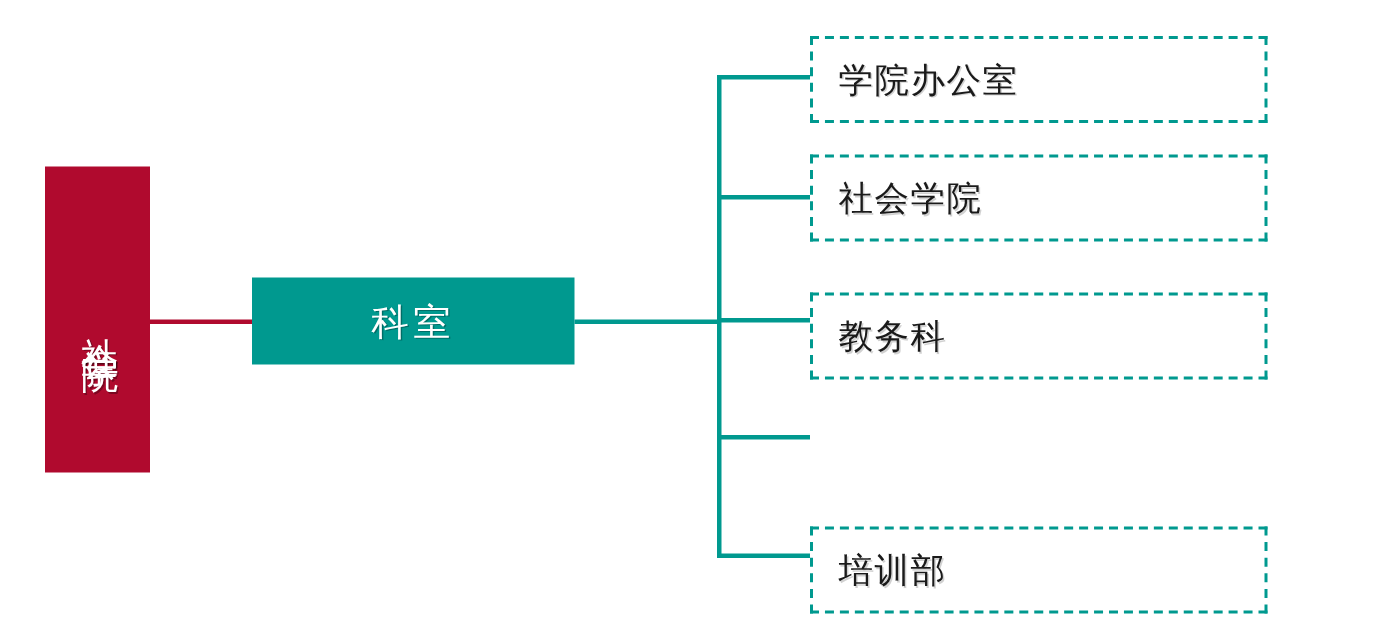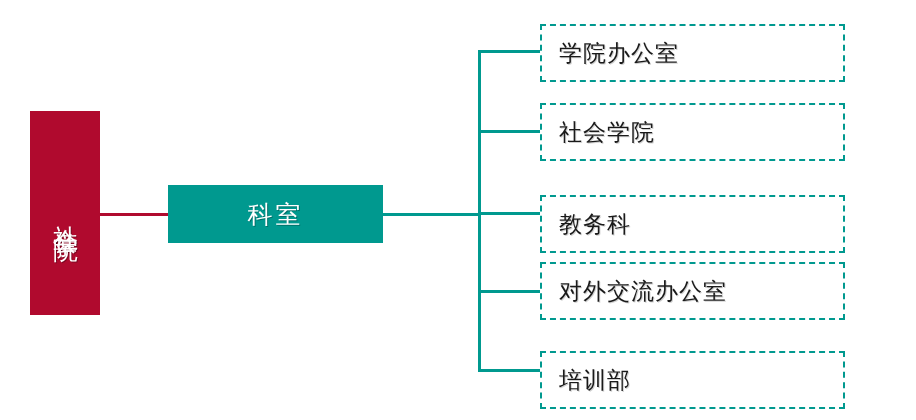--- a/index.html
+++ b/index.html
@@ -141,20 +141,17 @@
 
   <div class="leaf-node" style="top:24px">
     <span class="leaf-label">学院办公室</span>
   </div>
   <div class="leaf-node" style="top:103px">
     <span class="leaf-label">社会学院</span>
   </div>
   <div class="leaf-node" style="top:195px">
     <span class="leaf-label">教务科</span>
   </div>
-  <div class="leaf-node" style="top:262px">
-    <span class="leaf-label">对外交流办公室</span>
-  </div>
   <div class="leaf-node" style="top:351px">
     <span class="leaf-label">培训部</span>
   </div>
 
 </div>
 
 </body></html>

